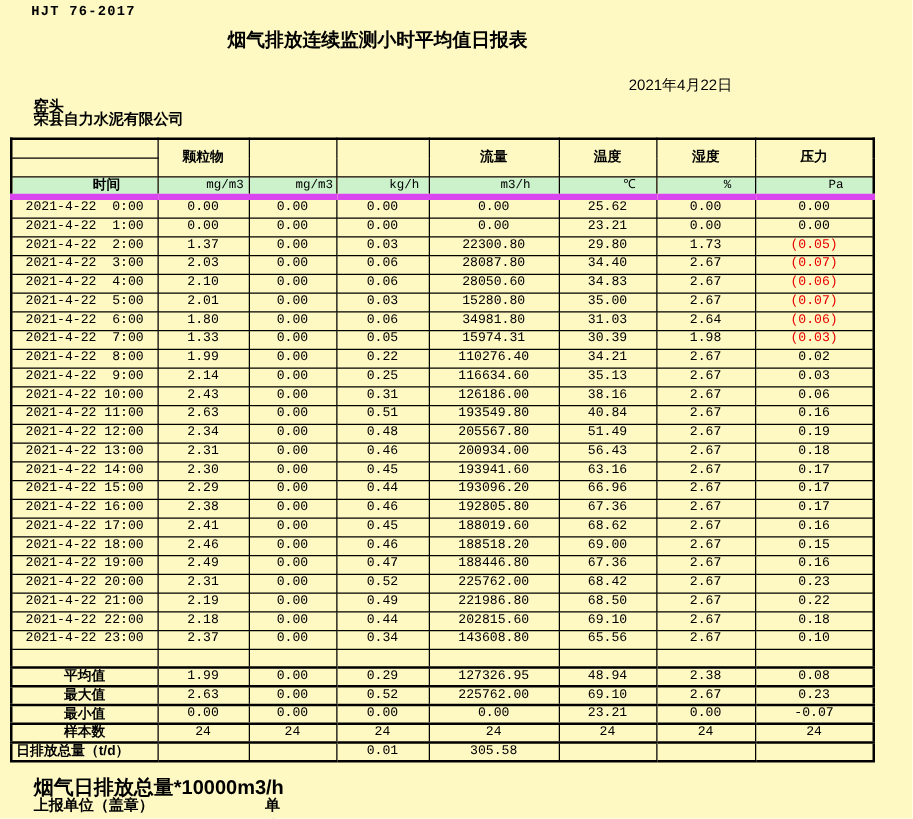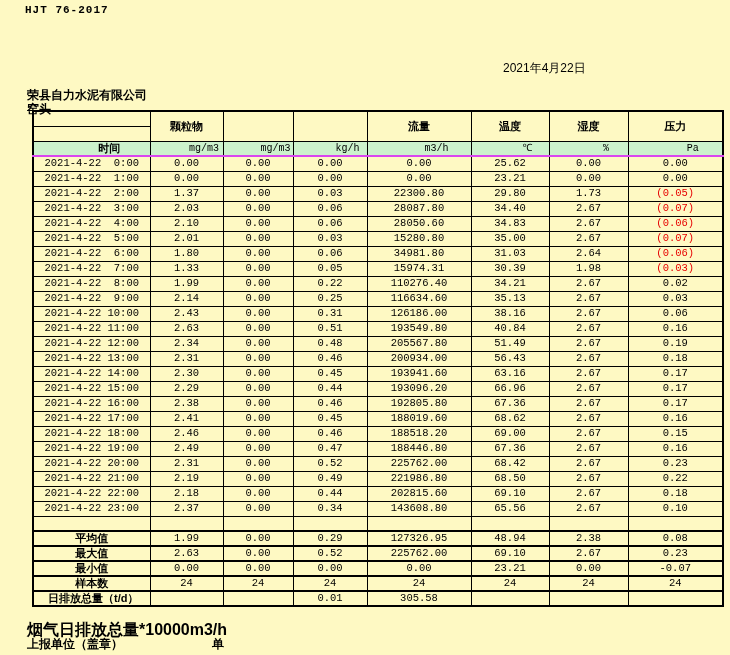--- a/index.html
+++ b/index.html
@@ -4,59 +4,60 @@
 <style>
   html,body{margin:0;padding:0;background:#fff;}
   .page{position:relative;width:730px;height:655px;background:#fef9c3;color:#000;
         font-family:"Liberation Sans","DejaVu Sans",sans-serif;overflow:hidden;}
 
   .std-no{position:absolute;left:25px;top:4px;font-size:11px;font-weight:bold;
           font-family:"Liberation Mono","DejaVu Sans Mono",monospace;letter-spacing:1px;}
   .title{position:absolute;left:0;top:23px;width:604px;text-align:center;
          font-size:15px;font-weight:bold;}
   .company{position:absolute;left:27px;top:59px;font-size:12px;font-weight:bold;margin-top:28px;}
-  .point{position:absolute;left:27px;top:77px;font-size:12px;font-weight:bold;margin-top:24px;}
+  .point{position:absolute;left:27px;top:77px;font-size:12px;font-weight:bold;}
   .rdate{position:absolute;left:503px;top:60px;font-size:12px;}
 
-  table.report{position:absolute;left:32px;top:110px;width:690px;
+  table.report{position:absolute;left:8px;top:110px;width:690px;
                border-collapse:collapse;table-layout:fixed;
                border:2px solid #000;}
   table.report td{border:1px solid #000;text-align:center;vertical-align:middle;
                   padding:0;overflow:hidden;white-space:pre;line-height:1.1;}
 
   
   tr.ghead td{height:14px;font-size:11px;font-weight:bold;}
   tr.units td{height:13px;background:var(--green,#ccf2cc);
               font-size:10px;font-family:"Liberation Mono","DejaVu Sans Mono",monospace;
-              border-bottom:2px solid #d946ef;padding-left:35px;}
+              border-bottom:5px solid #d946ef;padding-left:35px;}
   tr.units td.timehead{font-size:11px;font-weight:bold;
               font-family:"Liberation Sans","DejaVu Sans",sans-serif;}
 
   
   tr.data-row td{height:14px;font-size:10.5px;
                  font-family:"Liberation Mono","DejaVu Sans Mono",monospace;}
   tr.spacer-row td{height:13px;border-bottom:2px solid #000;}
   tr.summary-row td{height:13px;font-size:10.5px;
                  font-family:"Liberation Mono","DejaVu Sans Mono",monospace;
                  border-top:2px solid #6d28d9;border-bottom:2px solid #000;}
   tr.summary-row td.label{font-size:11px;font-weight:bold;
                  font-family:"Liberation Sans","DejaVu Sans",sans-serif;}
-  tr.summary-row td.label-left{text-align:left;padding-left:14px;}
+  tr.summary-row td.label-left{text-align:left;padding-left:3px;}
   td.neg{color:var(--red,#e60000);}
 
   .foot1{position:absolute;left:27px;top:620px;font-size:16px;font-weight:bold;}
   .foot2{position:absolute;left:27px;top:636px;font-size:12px;font-weight:bold;}
   .foot2 .unit-word{position:absolute;left:185px;top:0;}
 </style>
 </head>
 <body>
 
 <div class="page">
 
   <div class="std-no">HJT 76-2017</div>
+  <div class="title">烟气排放连续监测小时平均值日报表</div>
   <div class="company">荣县自力水泥有限公司</div>
   <div class="point">窑头</div>
   <div class="rdate">2021年4月22日</div>
 
   <table class="report">
     <colgroup>
       <col style="width:117px">
         <col style="width:73px">
         <col style="width:70px">
         <col style="width:74px">

